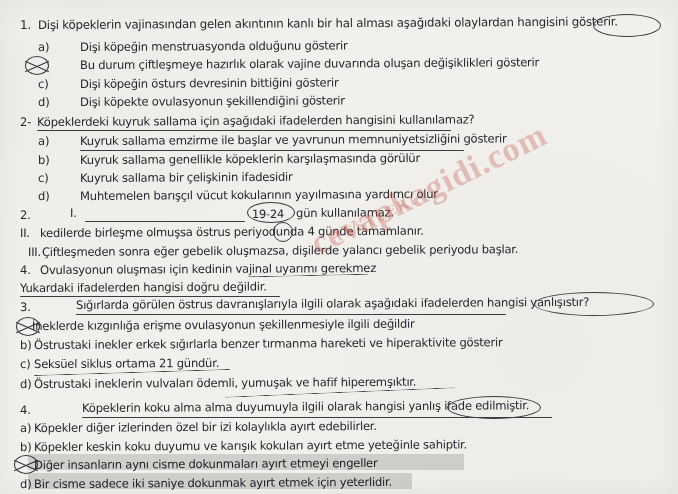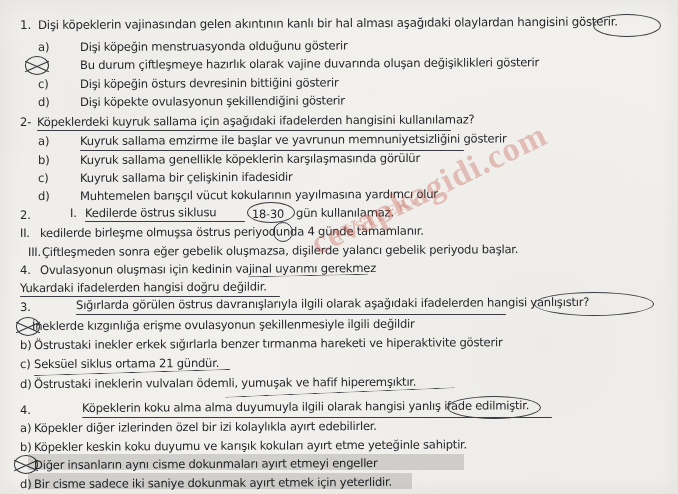--- a/index.html
+++ b/index.html
@@ -158,22 +158,21 @@
   <div class="line slant" style="left:80px; top:153px;">Kuyruk sallama genellikle köpeklerin karşılaşmasında görülür</div>
 
   <div class="line slant" style="left:38px; top:171px;">c)</div>
   <div class="line slant" style="left:80px; top:171px;">Kuyruk sallama bir çelişkinin ifadesidir</div>
 
   <div class="line slant" style="left:38px; top:189px;">d)</div>
   <div class="line slant" style="left:80px; top:189px;">Muhtemelen barışçıl vücut kokularının yayılmasına yardımcı olur</div>
 
   <div class="line slant" style="left:20px; top:208px;">2.</div>
   <div class="line slant" style="left:70px; top:206px;">I.</div>
-  <div class="line slant" style="left:85px; top:206px;">Kedilerde östrus siklusu</div>
-  <div class="line slant" style="left:252px; top:207px; font-size:11.4px;">18-30</div>
+  <div class="line slant" style="left:252px; top:207px; font-size:11.4px;">19-24</div>
   <div class="ellipse thin" style="left:247px; top:202px; width:46px; height:19px;"></div>
   <div class="line slant" style="left:296px; top:206px;">gün kullanılamaz.</div>
   <div class="uline" style="left:85px; top:221px; width:160px;"></div>
 
   <div class="line slant" style="left:20px; top:226px;">II.</div>
   <div class="line slant" style="left:40px; top:226px;">kedilerde birleşme olmuşsa östrus periyodunda 4 günde tamamlanır.</div>
   <div class="ellipse thin" style="left:273px; top:222px; width:18px; height:18px;"></div>
 
   <div class="line slant" style="left:28px; top:245px;">III.</div>
   <div class="line slant" style="left:42px; top:245px;">Çiftleşmeden sonra eğer gebelik oluşmazsa, dişilerde yalancı gebelik periyodu başlar.</div>

